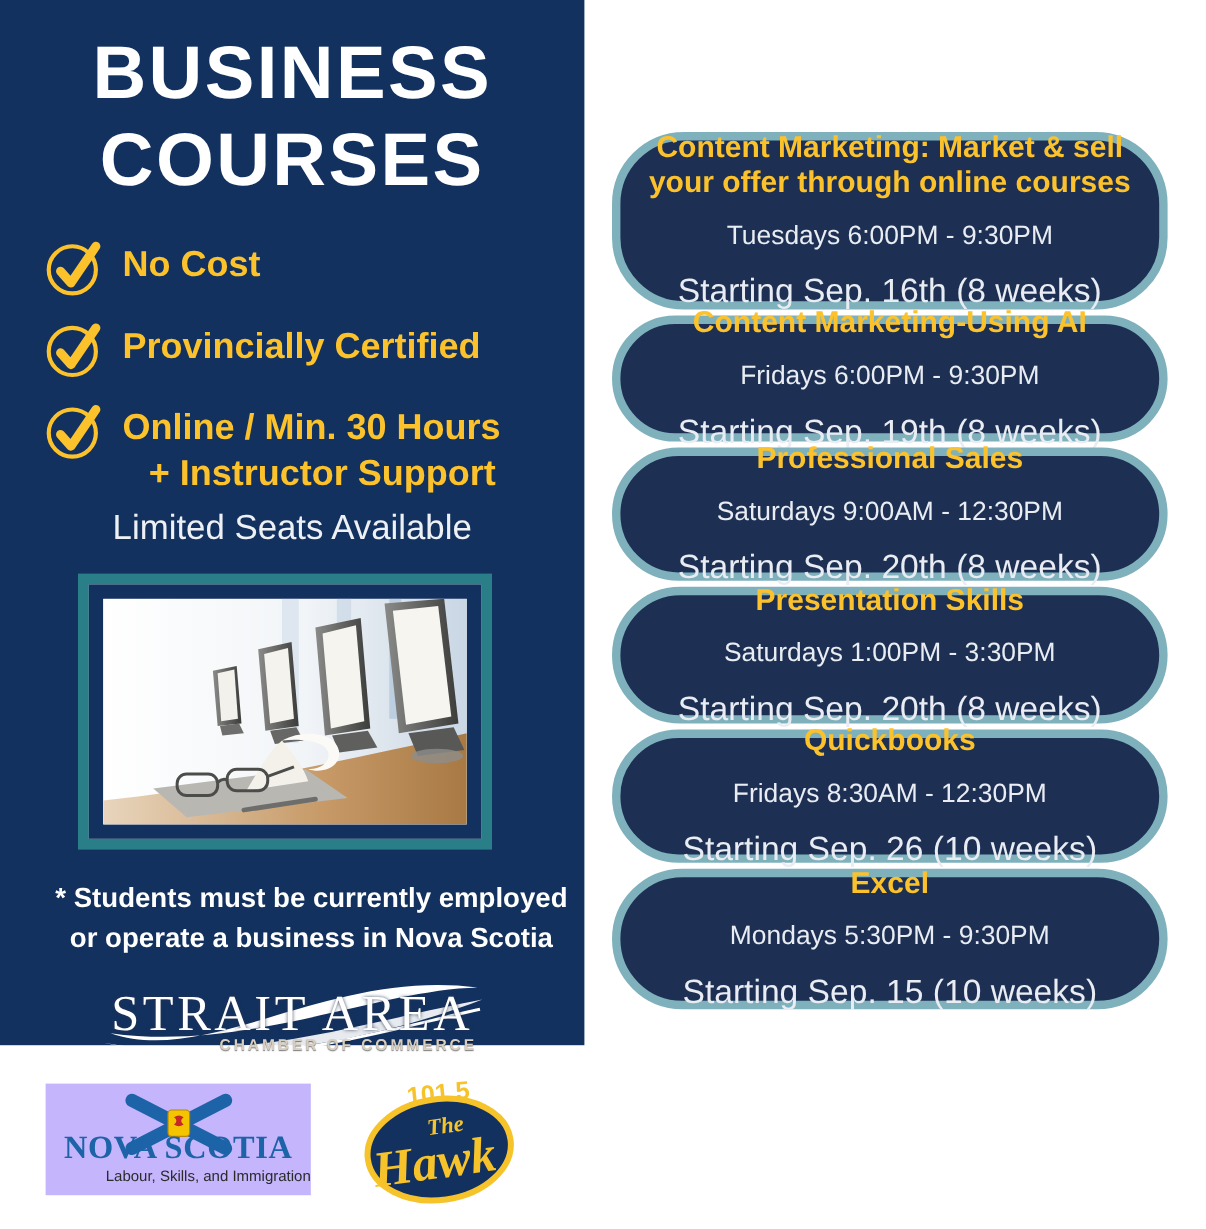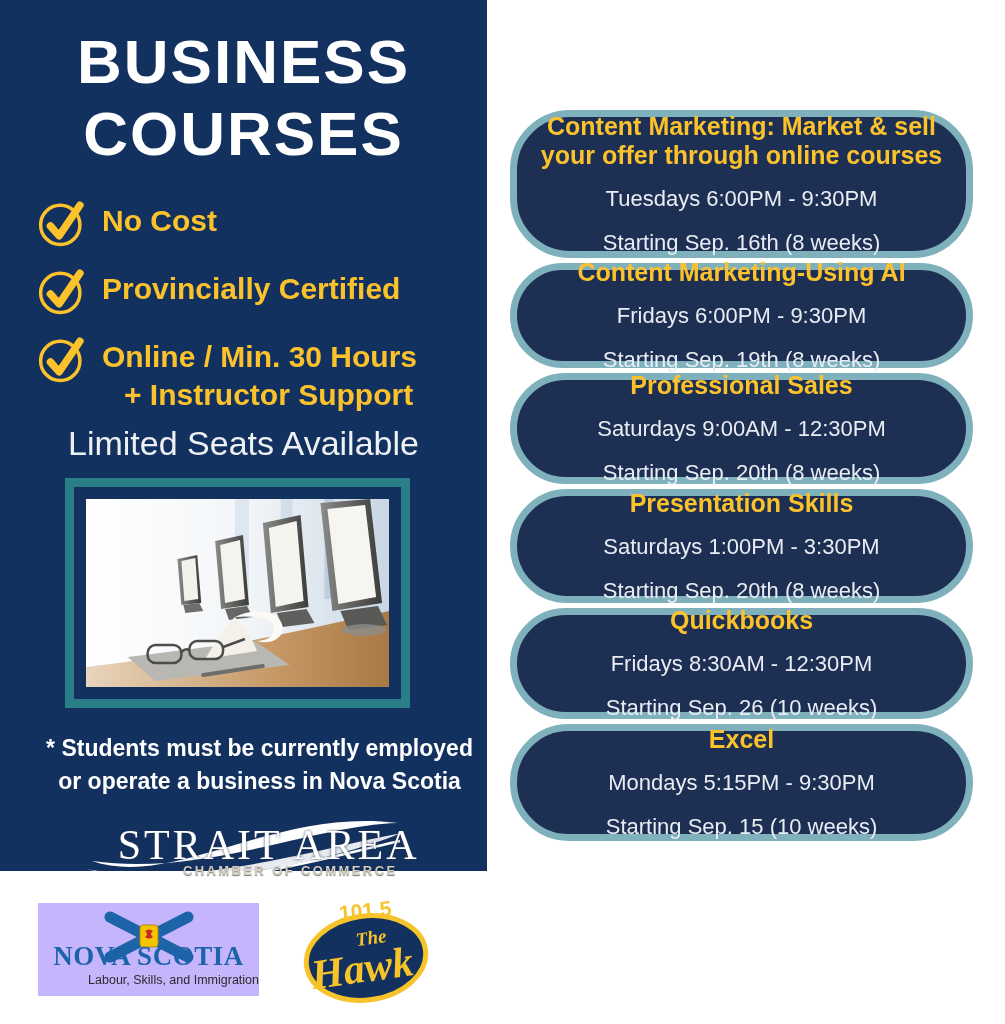--- a/index.html
+++ b/index.html
@@ -22,21 +22,21 @@
   .features{position:absolute;top:196px;left:36px;width:430px;}
   .feature{display:flex;align-items:flex-start;margin-bottom:16px;}
   .check-wrap{width:52px;height:52px;flex:0 0 52px;margin-right:14px;}
   .feature-text{
     color:#fbc22c;font-size:30px;font-weight:600;line-height:38px;
     padding-top:6px;
   }
   .feature-text .line2{display:block;margin-left:22px;}
   .seats-note{
     position:absolute;top:424px;left:0;width:100%;text-align:center;
-    color:#eef1f4;font-size:34px;font-weight:400;
+    color:#eef1f4;font-size:29px;font-weight:400;
   }
   
   .photo-frame{
     position:absolute;top:478px;left:65px;width:345px;height:230px;
     background:#2a7e87;box-sizing:border-box;padding:9px;
   }
   .photo-frame-inner{
     width:100%;height:100%;box-sizing:border-box;
     border:12px solid #13315f;background:#f4f6f8;
   }
@@ -45,21 +45,21 @@
     position:absolute;top:732px;left:16px;width:100%;text-align:center;
     color:#ffffff;font-weight:bold;font-size:23px;line-height:33px;
   }
   
   .chamber-logo{
     position:absolute;top:797px;left:50%;transform:translateX(-50%);
     width:320px;height:96px;
   }
   .chamber-logo svg{position:absolute;left:0;top:0;width:100%;height:100%;}
   .chamber-name{
-    position:absolute;top:24px;left:16px;width:100%;text-align:right;
+    position:absolute;top:24px;left:0;width:100%;text-align:center;
     font-family:"Liberation Serif", serif;color:#ffffff;
     font-size:42px;letter-spacing:3px;
     text-shadow:0 0 3px rgba(40,52,80,.9);
     white-space:nowrap;
   }
   .chamber-sub{
     position:absolute;top:66px;right:6px;text-align:right;
     color:#d6cec0;font-size:13px;font-weight:bold;letter-spacing:2.4px;
     text-shadow:0 1px 1px rgba(0,0,0,.55);
     white-space:nowrap;
@@ -96,21 +96,21 @@
   .card:nth-child(2){height:105px;}
   .card:nth-child(3){height:111px;}
   .card:nth-child(4){height:114px;}
   .card:nth-child(5){height:111px;}
   .card:nth-child(6){height:117px;}
   .card-title{
     color:#fbc22c;font-weight:bold;font-size:25px;line-height:29px;
     white-space:pre-line;
   }
   .card-schedule{color:#e9edf3;font-size:22px;margin-top:16px;}
-  .card-start{color:#e9edf3;font-size:22px;margin-top:18px;}
+  .card-start{color:#e9edf3;font-size:28px;margin-top:18px;}
 </style>
 </head>
 <body>
 
 <div class="left-panel">
 
   <div class="poster-title">
     <span style="display:block">BUSINESS</span>
     <span style="display:block">COURSES</span>
   </div>
@@ -278,17 +278,17 @@
   </div>
 
   <div class="card">
     <div class="card-title">Quickbooks</div>
     <div class="card-schedule">Fridays 8:30AM - 12:30PM</div>
     <div class="card-start">Starting Sep. 26 (10 weeks)</div>
   </div>
 
   <div class="card">
     <div class="card-title">Excel</div>
-    <div class="card-schedule">Mondays 5:15PM - 9:30PM</div>
+    <div class="card-schedule">Mondays 5:30PM - 9:30PM</div>
     <div class="card-start">Starting Sep. 15 (10 weeks)</div>
   </div>
 
 </div>
 
 </body></html>

